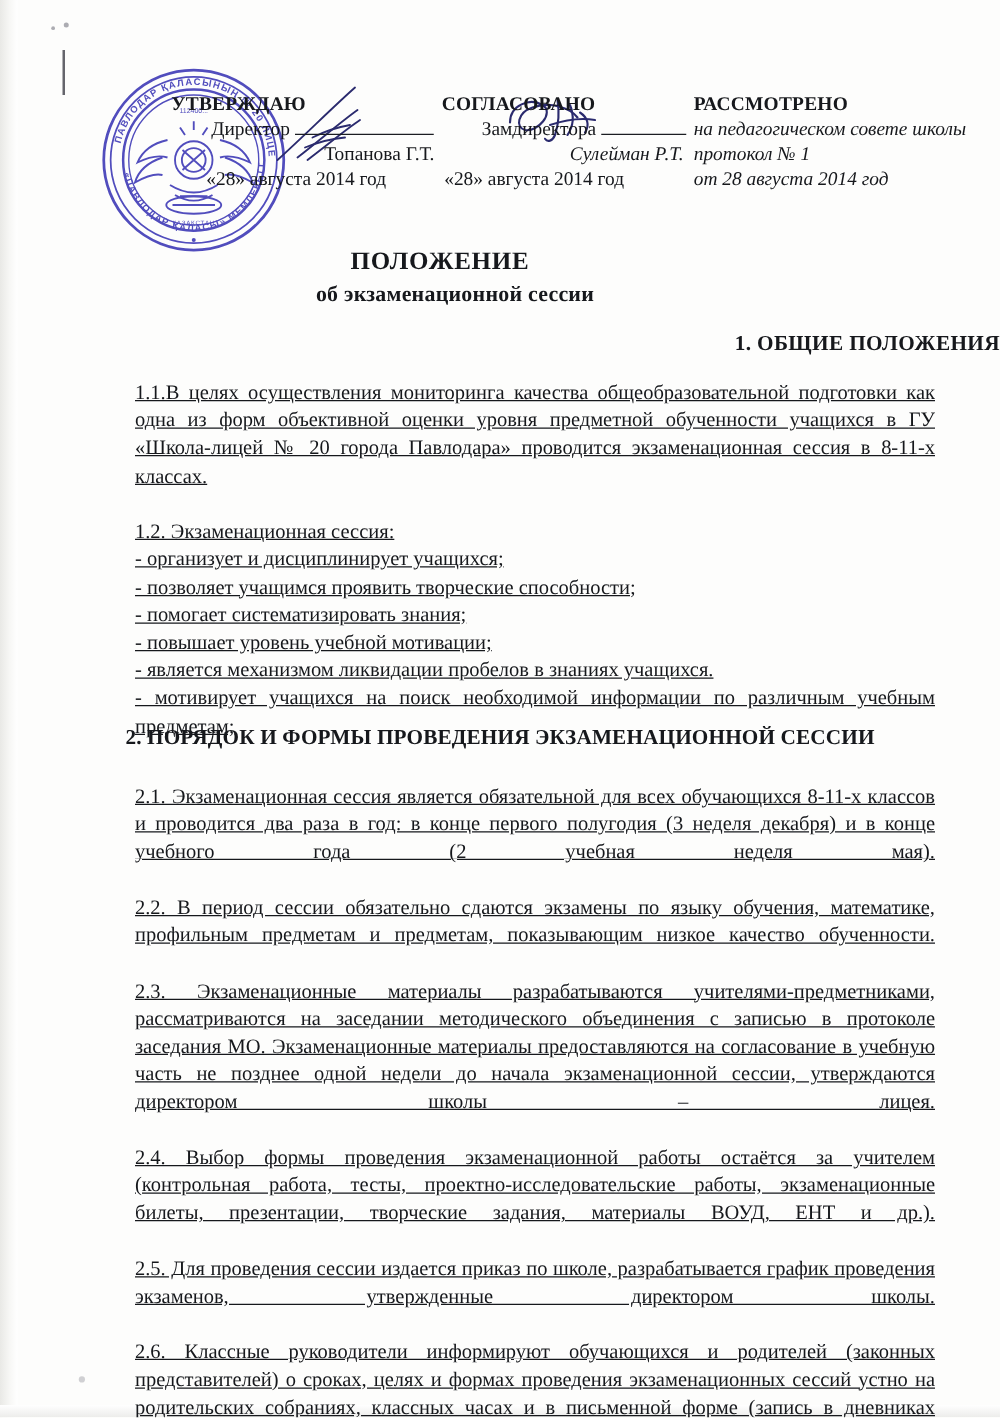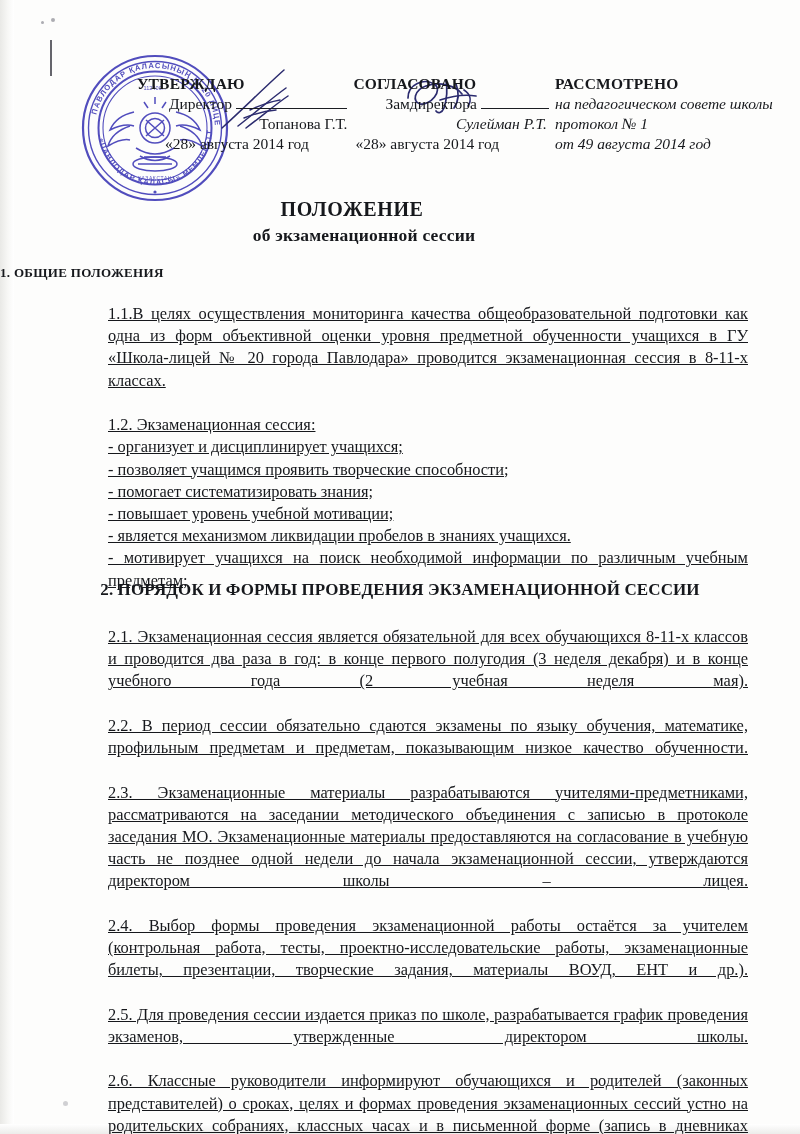--- a/index.html
+++ b/index.html
@@ -147,23 +147,23 @@
     width: 728px;
     text-align: center;
     font-weight: bold;
     font-size: 17.5px;
     letter-spacing: .2px;
   }
   .section-1-title {
     position: absolute;
     left: 0; top: 265px;
     width: 800px;
-    text-align: left;
-    font-weight: bold;
-    font-size: 13px;
+    text-align: right;
+    font-weight: bold;
+    font-size: 17px;
     letter-spacing: .3px;
   }
   .section-2-title {
     position: absolute;
     left: 0; top: 580px;
     width: 800px;
     text-align: center;
     font-weight: bold;
     font-size: 17px;
     letter-spacing: .1px;
@@ -287,21 +287,21 @@
         <span class="sig-rule"></span>
       </div>
       <div class="h-name">Сулейман Р.Т.</div>
       <div class="h-date">«28»  августа 2014 год</div>
     </div>
 
     <div class="hcol c3">
       <div class="h-title">РАССМОТРЕНО</div>
       <div class="h-line">на педагогическом совете школы</div>
       <div class="h-line">протокол   № 1</div>
-      <div class="h-line">от 49  августа  2014 год</div>
+      <div class="h-line">от 28  августа  2014 год</div>
     </div>
 
   </div>
 
   <div class="doc-title">ПОЛОЖЕНИЕ</div>
   <div class="doc-subtitle">об экзаменационной сессии</div>
   <div class="section-1-title">1. ОБЩИЕ ПОЛОЖЕНИЯ</div>
   <div class="section-2-title">2. ПОРЯДОК И ФОРМЫ ПРОВЕДЕНИЯ ЭКЗАМЕНАЦИОННОЙ СЕССИИ</div>
 
   <div class="body-block" id="block-1">

